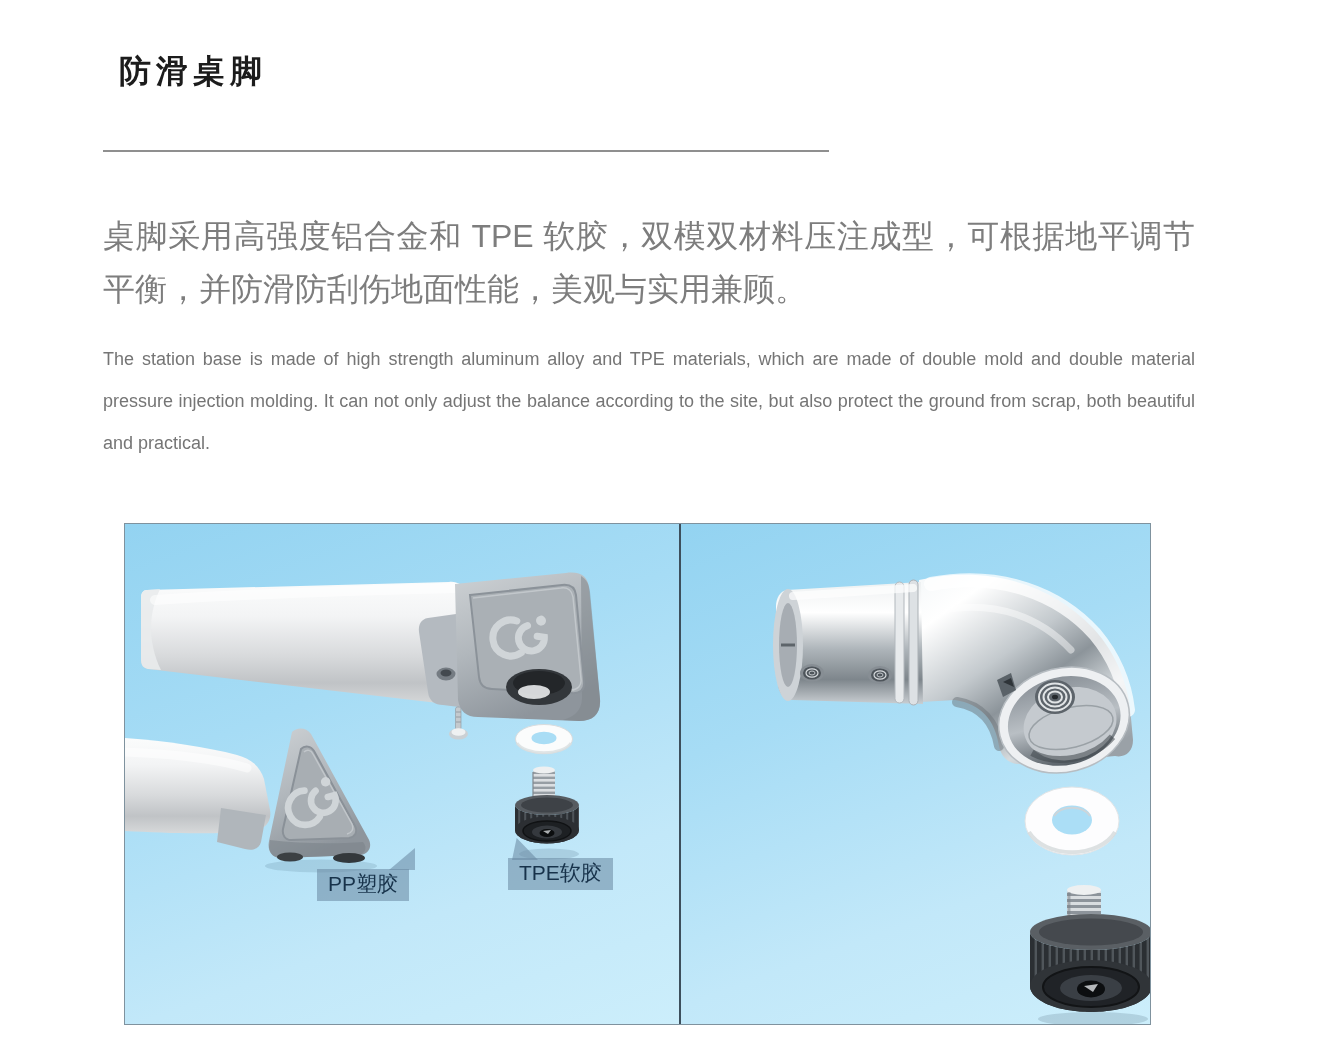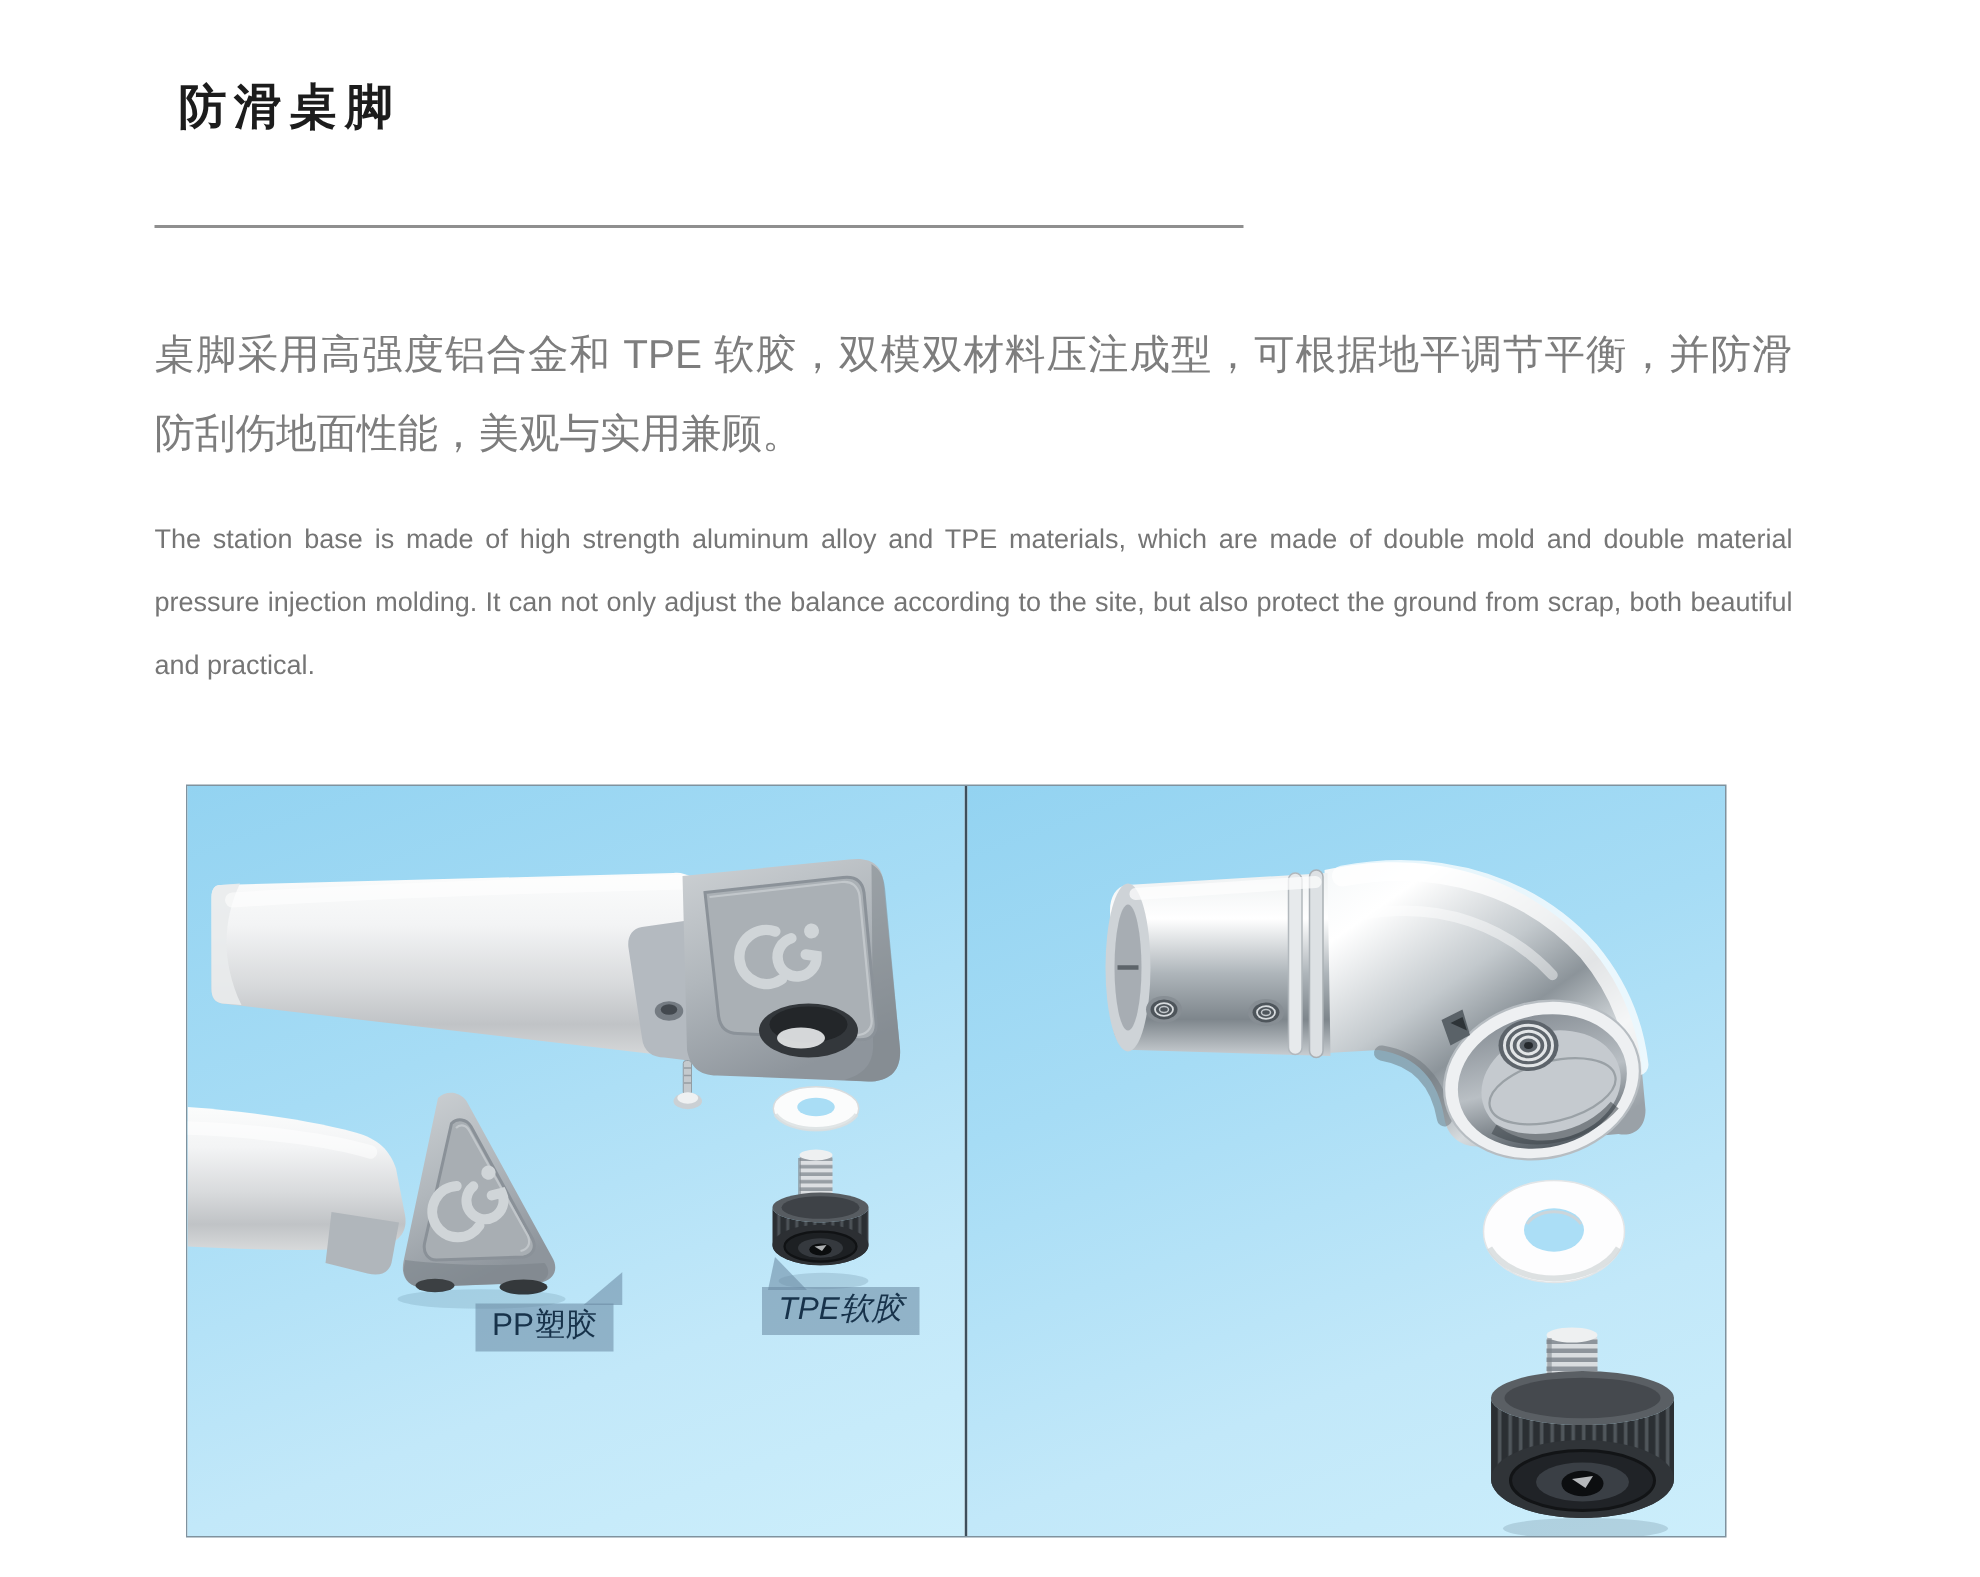--- a/index.html
+++ b/index.html
@@ -11,49 +11,50 @@
   .page-title{
     position:absolute;left:103px;top:34px;margin:16px;
     font-size:32px;font-weight:800;color:#1c1c1c;letter-spacing:5px;
   }
   .title-divider{
     position:absolute;left:103px;top:150px;width:726px;height:0;
     border:none;border-top:2px solid #8f8f8f;margin:0;
   }
   .desc-zh{
     position:absolute;left:103px;top:210px;width:1092px;margin:0;
-    font-size:27px;line-height:53px;color:#7d7d7d;text-align:justify;
+    font-size:32px;line-height:53px;color:#7d7d7d;text-align:justify;
   }
   .desc-en{
     position:absolute;left:103px;top:338px;width:1092px;margin:0;
     font-size:18px;line-height:42px;color:#757575;text-align:justify;
   }
   .figure{
     position:absolute;left:124px;top:523px;width:1027px;height:502px;
     border:1px solid #7f929e;box-sizing:border-box;display:flex;margin:0;
   }
   .panel{
     position:relative;height:100%;
     background:linear-gradient(160deg,#93d3f1 0%,#a6dcf5 35%,#c2e8f9 72%,#cceefb 100%);
     overflow:hidden;
+    padding-left:36px;
   }
   .panel.left{width:518px;}
   .panel.right{width:505px;flex:1;}
   .panel-divider{width:2px;height:100%;background:#3d4f5c;}
   .panel svg{position:absolute;left:0;top:0;}
   .tag{
     position:absolute;
     background:rgba(104,135,160,0.55);
     color:#17324a;font-size:21px;font-weight:500;
     padding:2px 11px 4px 11px;line-height:26px;white-space:nowrap;
   }
   .tag .ptr{position:absolute;width:26px;height:22px;background:rgba(104,135,160,0.55);}
   .tag.pp{left:192px;top:345px;}
   .tag.pp .ptr{right:-6px;top:-21px;clip-path:polygon(100% 0,100% 100%,0 100%);}
-  .tag.tpe{left:383px;top:334px;font-style:italic;}
+  .tag.tpe{left:383px;top:334px;}
   .tag.tpe .ptr{left:4px;top:-20px;clip-path:polygon(18% 0,100% 100%,0 100%);}
 </style>
 </head>
 <body>
 
 <h1 class="page-title">防滑桌脚</h1>
 <hr class="title-divider">
 <p class="desc-zh">桌脚采用高强度铝合金和 TPE 软胶，双模双材料压注成型，可根据地平调节平衡，并防滑防刮伤地面性能，美观与实用兼顾。</p>
 <p class="desc-en">The station base is made of high strength aluminum alloy and TPE materials, which are made of double mold and double material pressure injection molding. It can not only adjust the balance according to the site, but also protect the ground from scrap, both beautiful and practical.</p>
 

